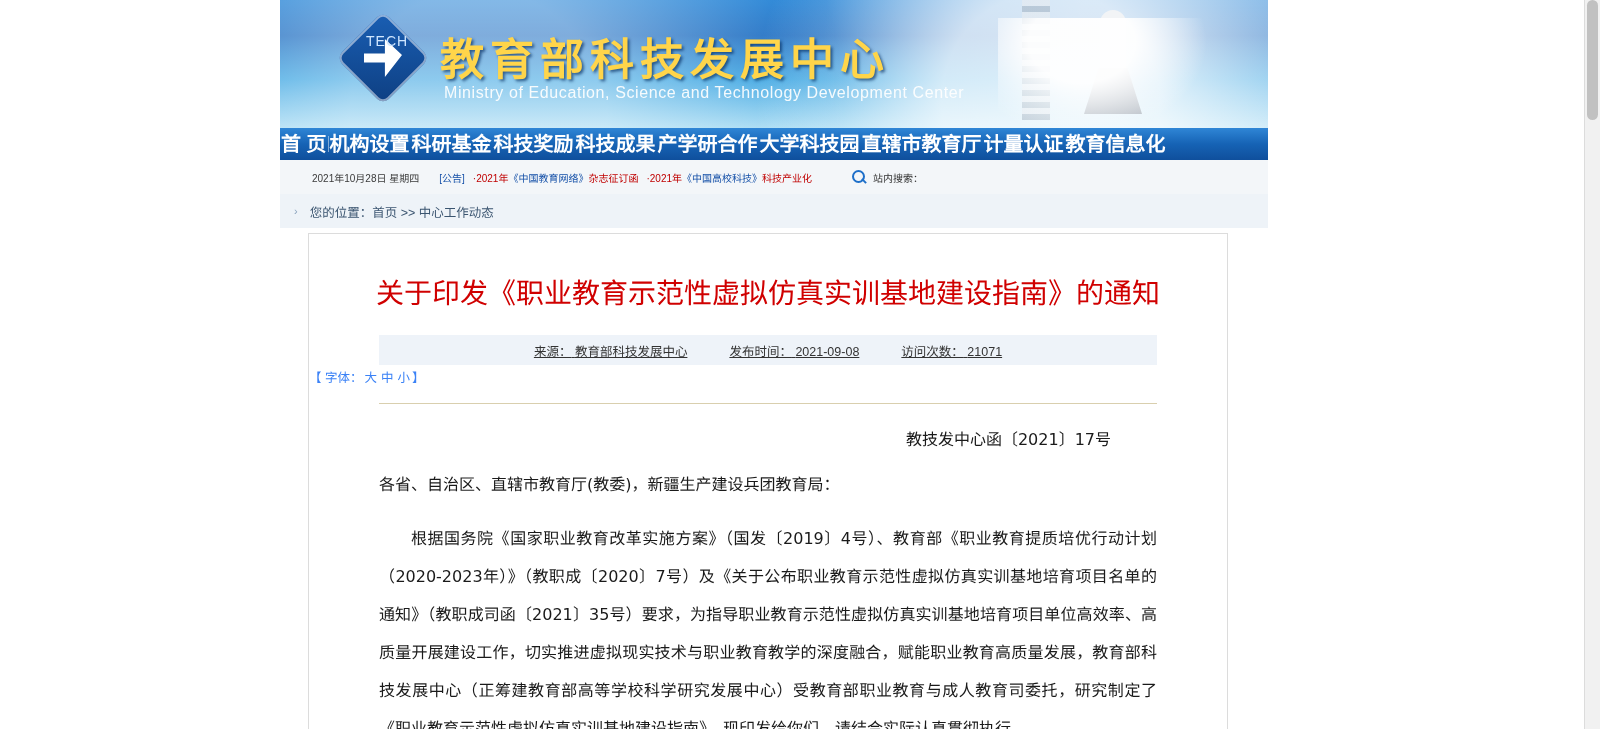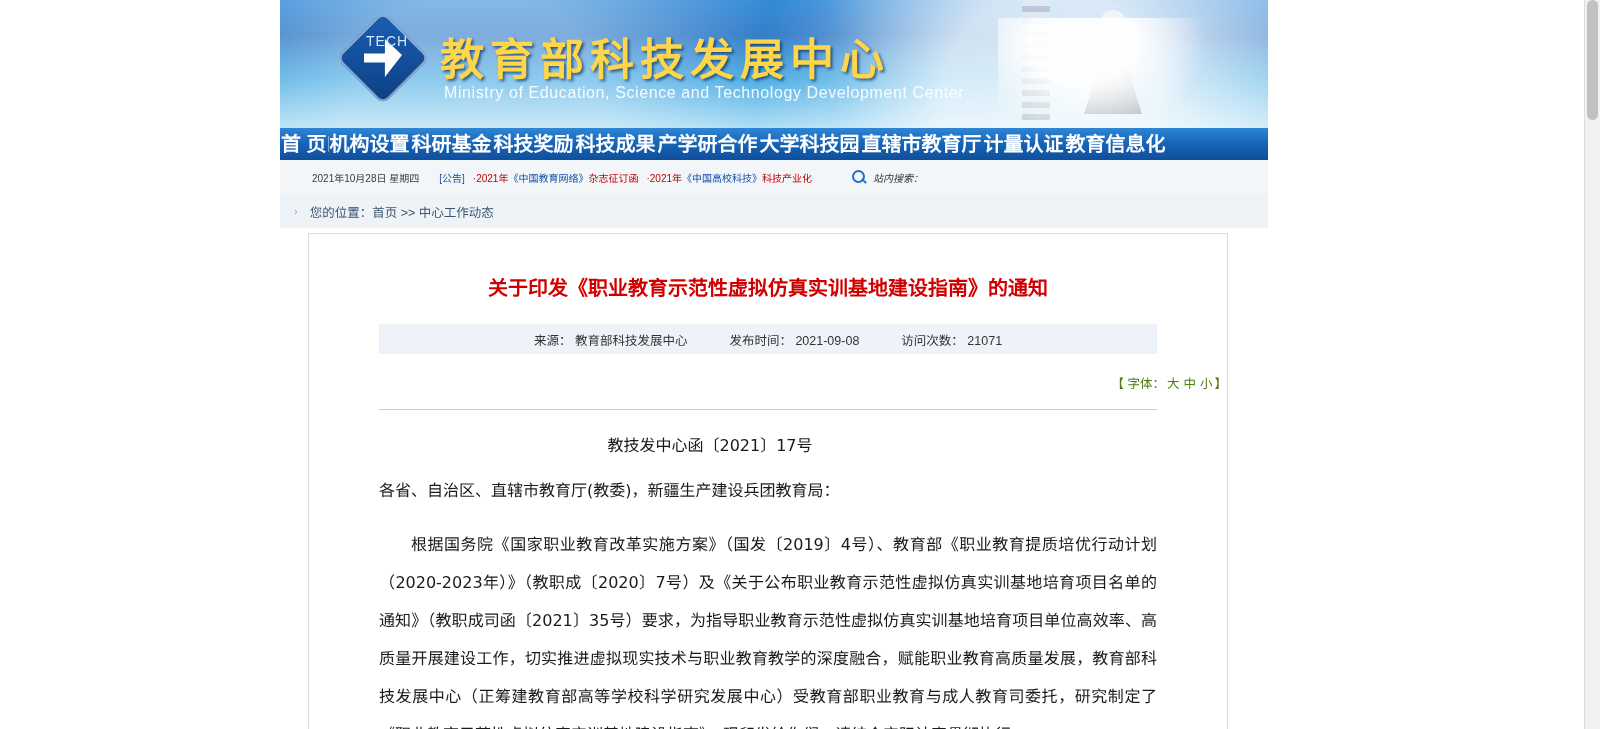--- a/index.html
+++ b/index.html
@@ -175,21 +175,20 @@
     color: #c00000;
     text-decoration: none;
     cursor: pointer;
   }
   .noticebar .notice-link .bk { color: #1550a8; }
   .noticebar .search-wrap {
     margin-left: 40px;
     display: flex;
     align-items: center;
     gap: 6px;
-    font-style: italic;
   }
   .mag-icon {
     display: inline-block;
     width: 15px; height: 15px;
     position: relative;
   }
   .mag-icon:before {
     content: "";
     position: absolute;
     left: 0; top: 0;
@@ -244,52 +243,53 @@
     height: 496px;
     background: #ffffff;
     border: 1px solid #dcdcdc;
     border-bottom: none;
     box-sizing: border-box;
     overflow: hidden;
   }
   .article-title {
     margin: 40px 56px 0 56px;
     text-align: center;
-    font-size: 20px;
-    font-weight: bold;
+    font-size: 28px;
+    font-weight: normal;
     color: #d00000;
     line-height: 1.4;
   }
   .meta {
     margin: 22px 70px 0 70px;
     height: 30px;
     background: #eef3f9;
     display: flex;
     align-items: center;
     justify-content: center;
     gap: 42px;
     font-size: 12.5px;
     color: #333;
+    text-decoration: underline;
   }
   .meta .k { color: #333; }
   .meta .v { color: #333; }
   .fontsize-line {
-    margin-top: 19px;
-    text-align: right;
+    margin-top: 2px;
+    text-align: left;
     font-size: 12.5px;
-    color: #4d7c0f;
+    color: #3b82f6;
   }
   .fontsize-line .sz { cursor: pointer; margin: 0 2px; }
   .hr {
     margin: 17px 70px 0 70px;
     border-top: 1px solid #d9cfae;
   }
   .docnum {
     margin: 22px 116px 0 0;
-    text-align: center;
+    text-align: right;
     font-size: 16px;
     color: #1a1a1a;
     font-family: "DejaVu Sans", "Liberation Sans", sans-serif;
   }
   .body-text {
     margin: 0 70px 0 70px;
     font-size: 16px;
     line-height: 38px;
     color: #1a1a1a;
     font-family: "DejaVu Sans", "Liberation Sans", sans-serif;

